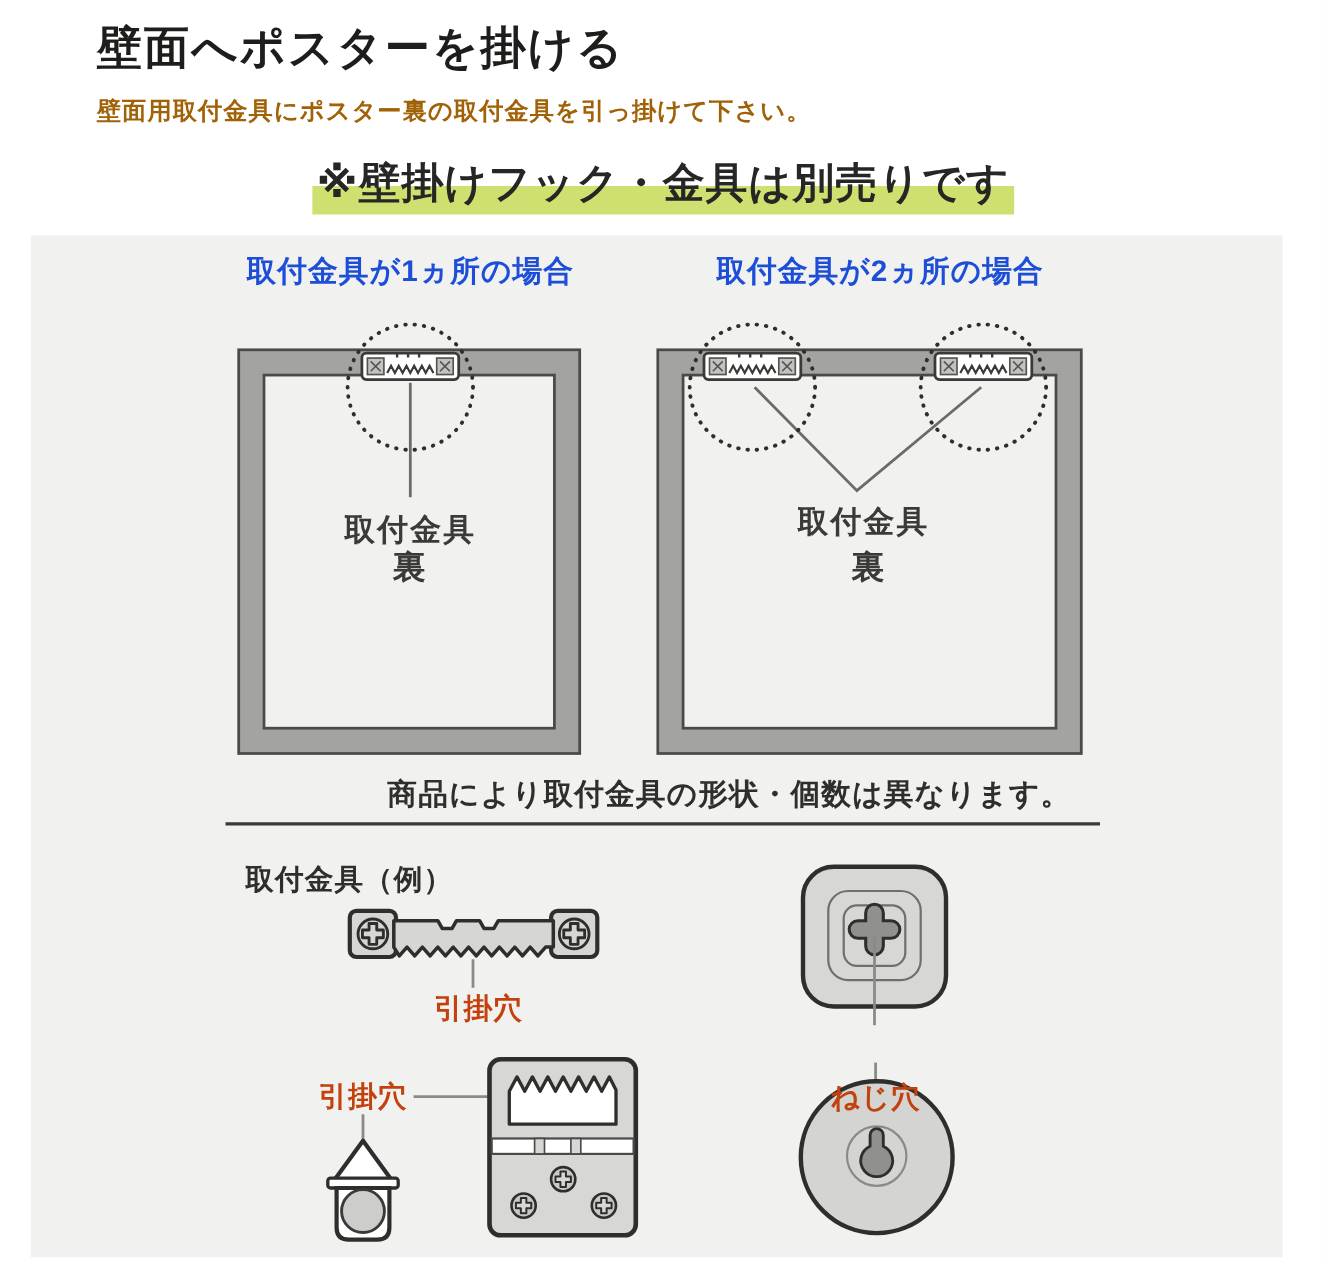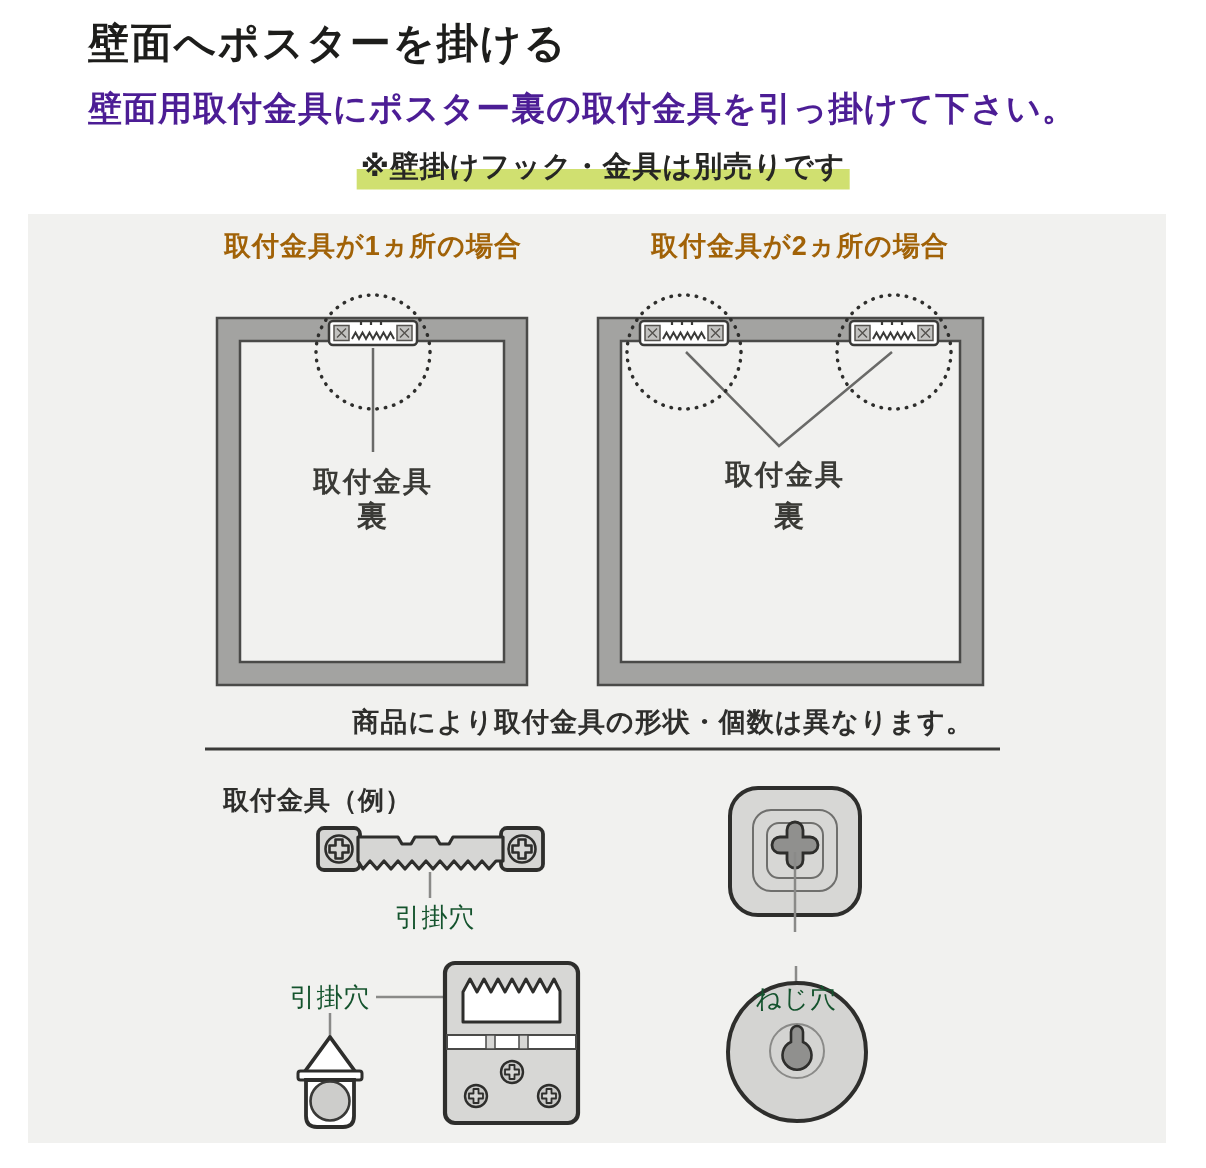--- a/index.html
+++ b/index.html
@@ -12,30 +12,30 @@
   .ctr{transform:translate(-50%,-50%);white-space:nowrap;}
   .panel{
     left:28px;top:214px;width:1138px;height:929px;
     background:#f1f1ef;
   }
   svg.art{left:0;top:0;width:1206px;height:1168px;pointer-events:none;}
   .title{
     left:88px;top:16px;font-size:41px;font-weight:800;letter-spacing:2px;color:#1d1d1b;text-align:right;
   }
   .subtitle{
-    left:88px;top:86px;font-size:34px;font-weight:600;letter-spacing:1px;color:#4c1d95;
+    left:88px;top:86px;font-size:22px;font-weight:600;letter-spacing:1px;color:#a16207;
   }
   .note{
-    left:603px;top:168px;font-size:29px;font-weight:600;letter-spacing:1px;color:#262624;
+    left:603px;top:168px;font-size:38px;font-weight:600;letter-spacing:1px;color:#262624;
     background:linear-gradient(to bottom, rgba(0,0,0,0) 52%, #d0e070 52%, #d0e070 100%);
     padding:0 4px 3px 4px;
   }
-  .caption{font-size:27px;font-weight:700;letter-spacing:1px;color:#a16207;}
+  .caption{font-size:27px;font-weight:700;letter-spacing:1px;color:#1d4ed8;}
   .lbl{font-size:28px;font-weight:700;letter-spacing:2px;color:#3a3a36;}
-  .lbl-sm{font-size:26px;font-weight:400;letter-spacing:1px;color:#14532d;}
+  .lbl-sm{font-size:26px;font-weight:700;letter-spacing:1px;color:#c2410c;}
   .bottom-note{font-size:27px;font-weight:700;letter-spacing:1px;color:#2e2e2c;}
   .examples-heading{left:223px;top:775px;font-size:26px;font-weight:700;letter-spacing:1px;
     transform:translate(0,-50%);color:#2e2e2c;margin-top:25px;}
 </style>
 </head>
 <body>
 
 <div class="abs panel"></div>
 
 <svg class="abs art" viewBox="0 0 1206 1168">

